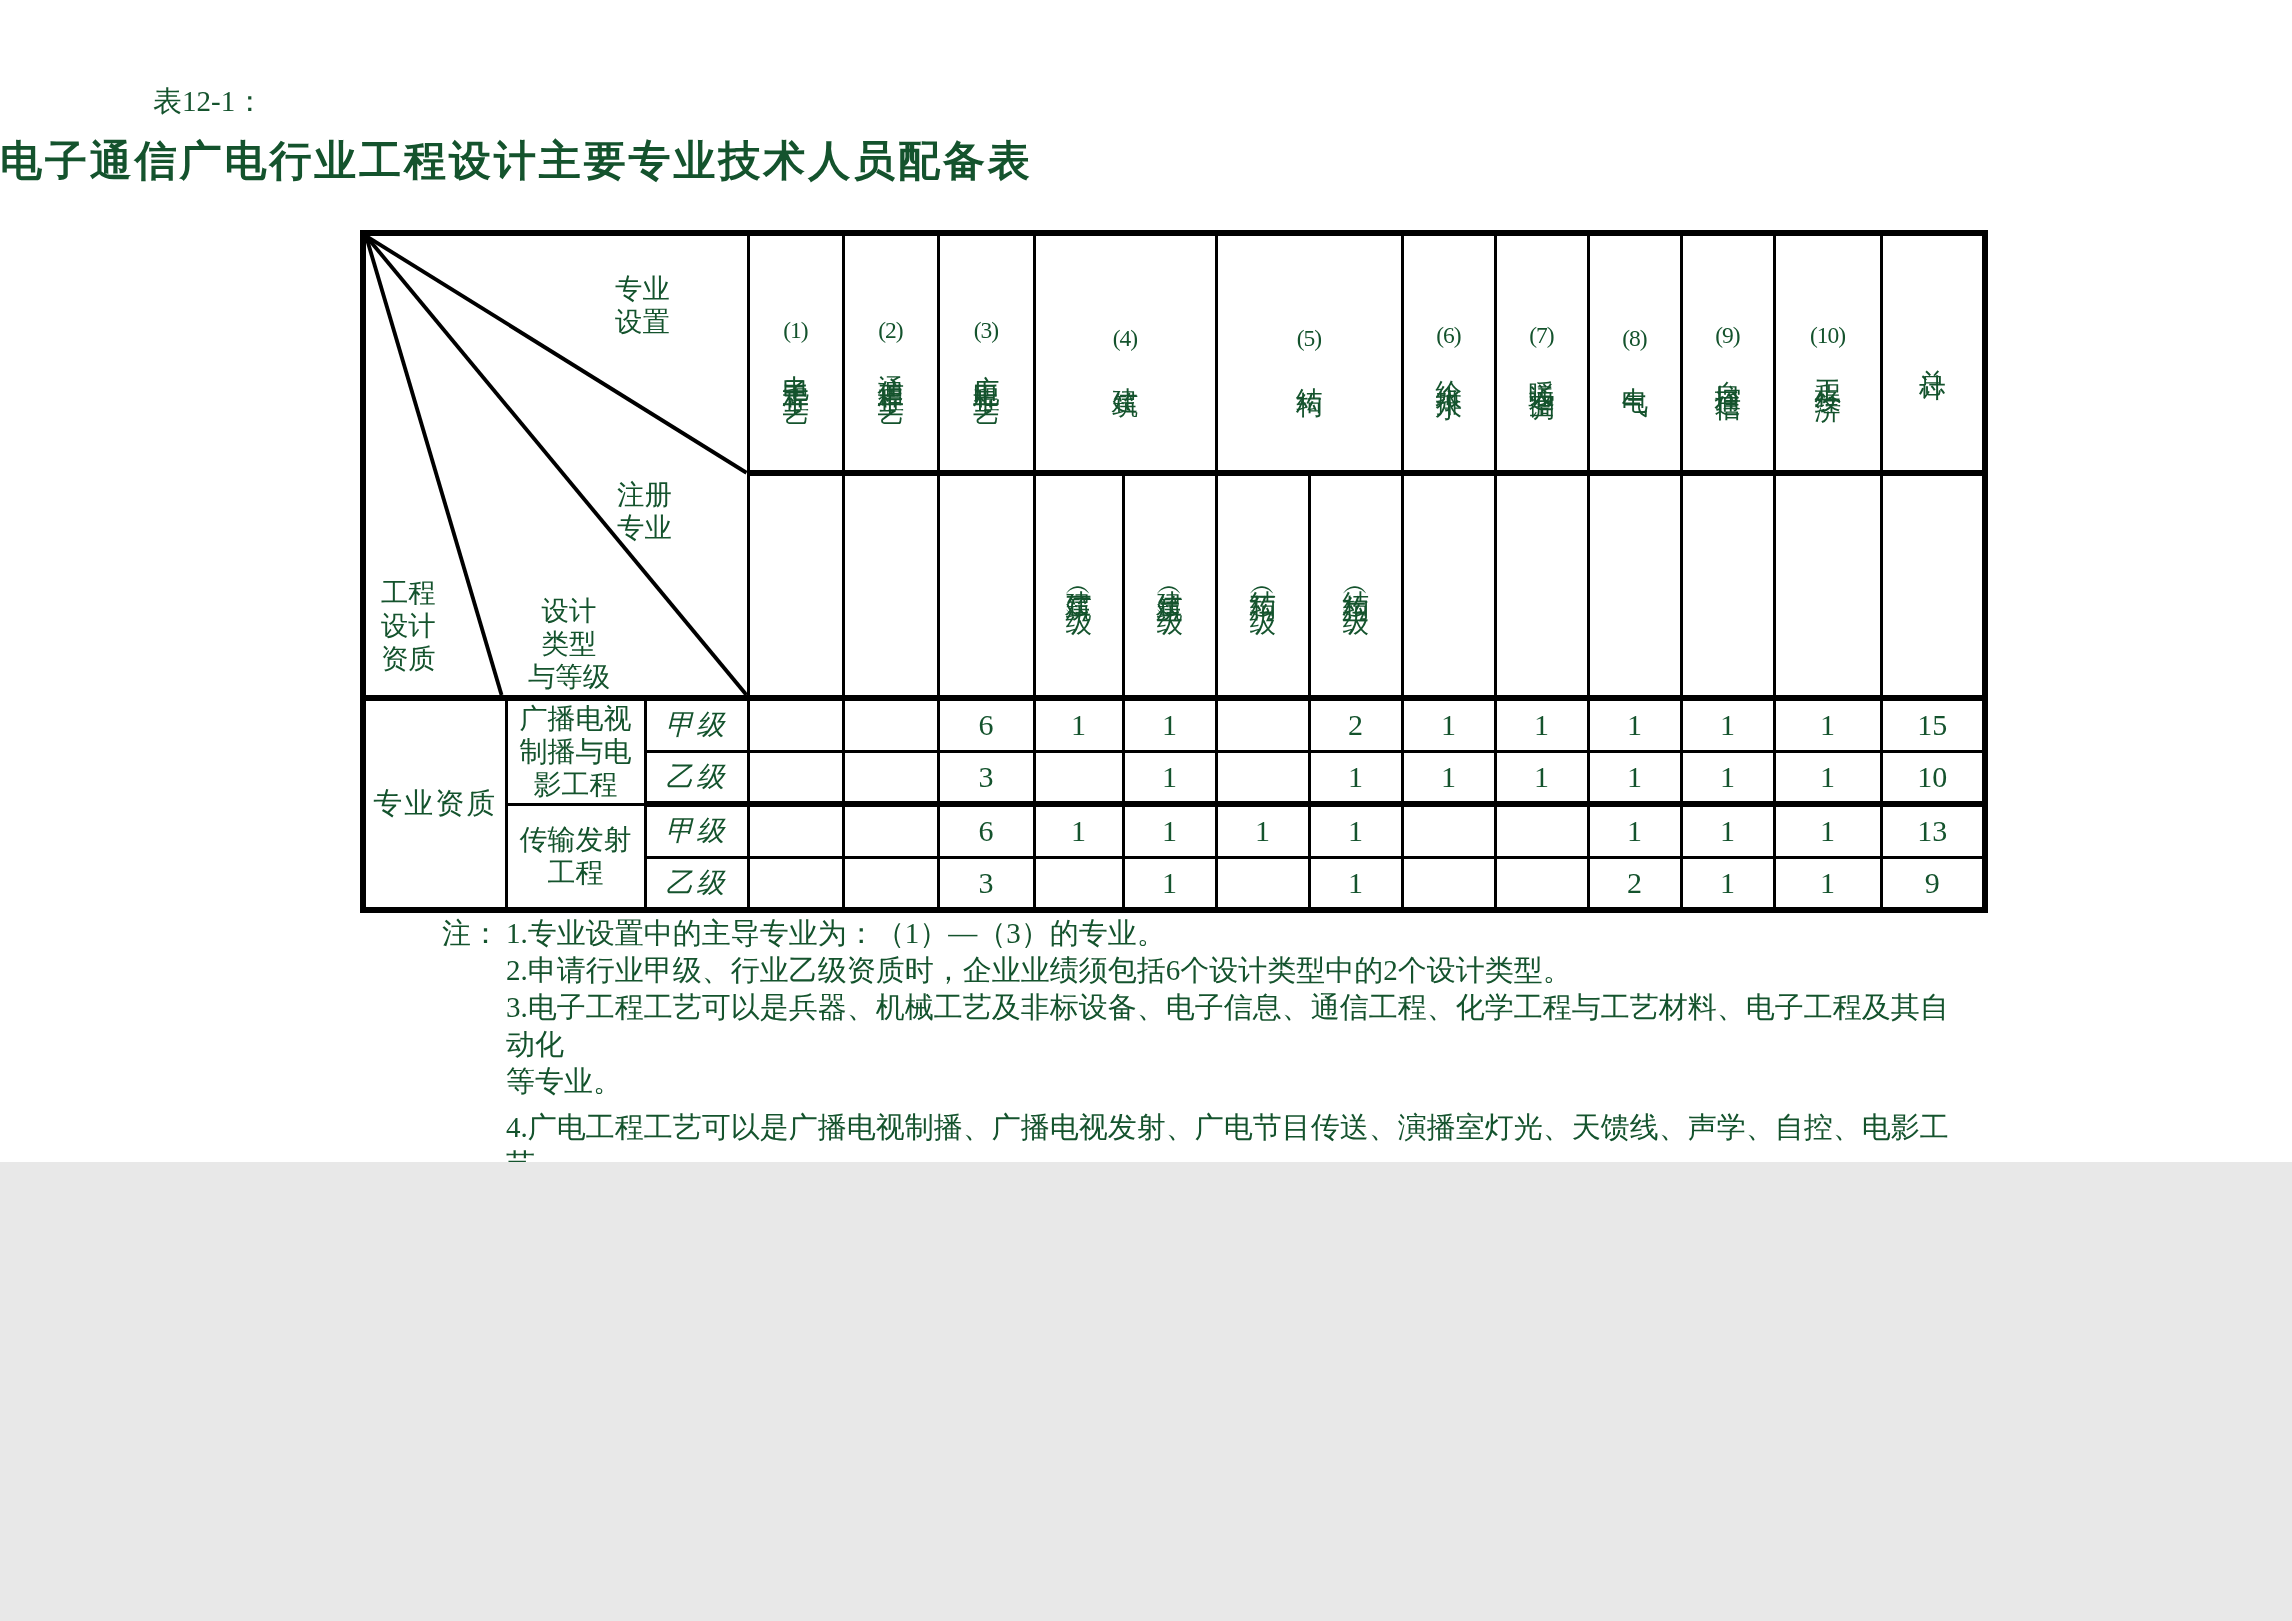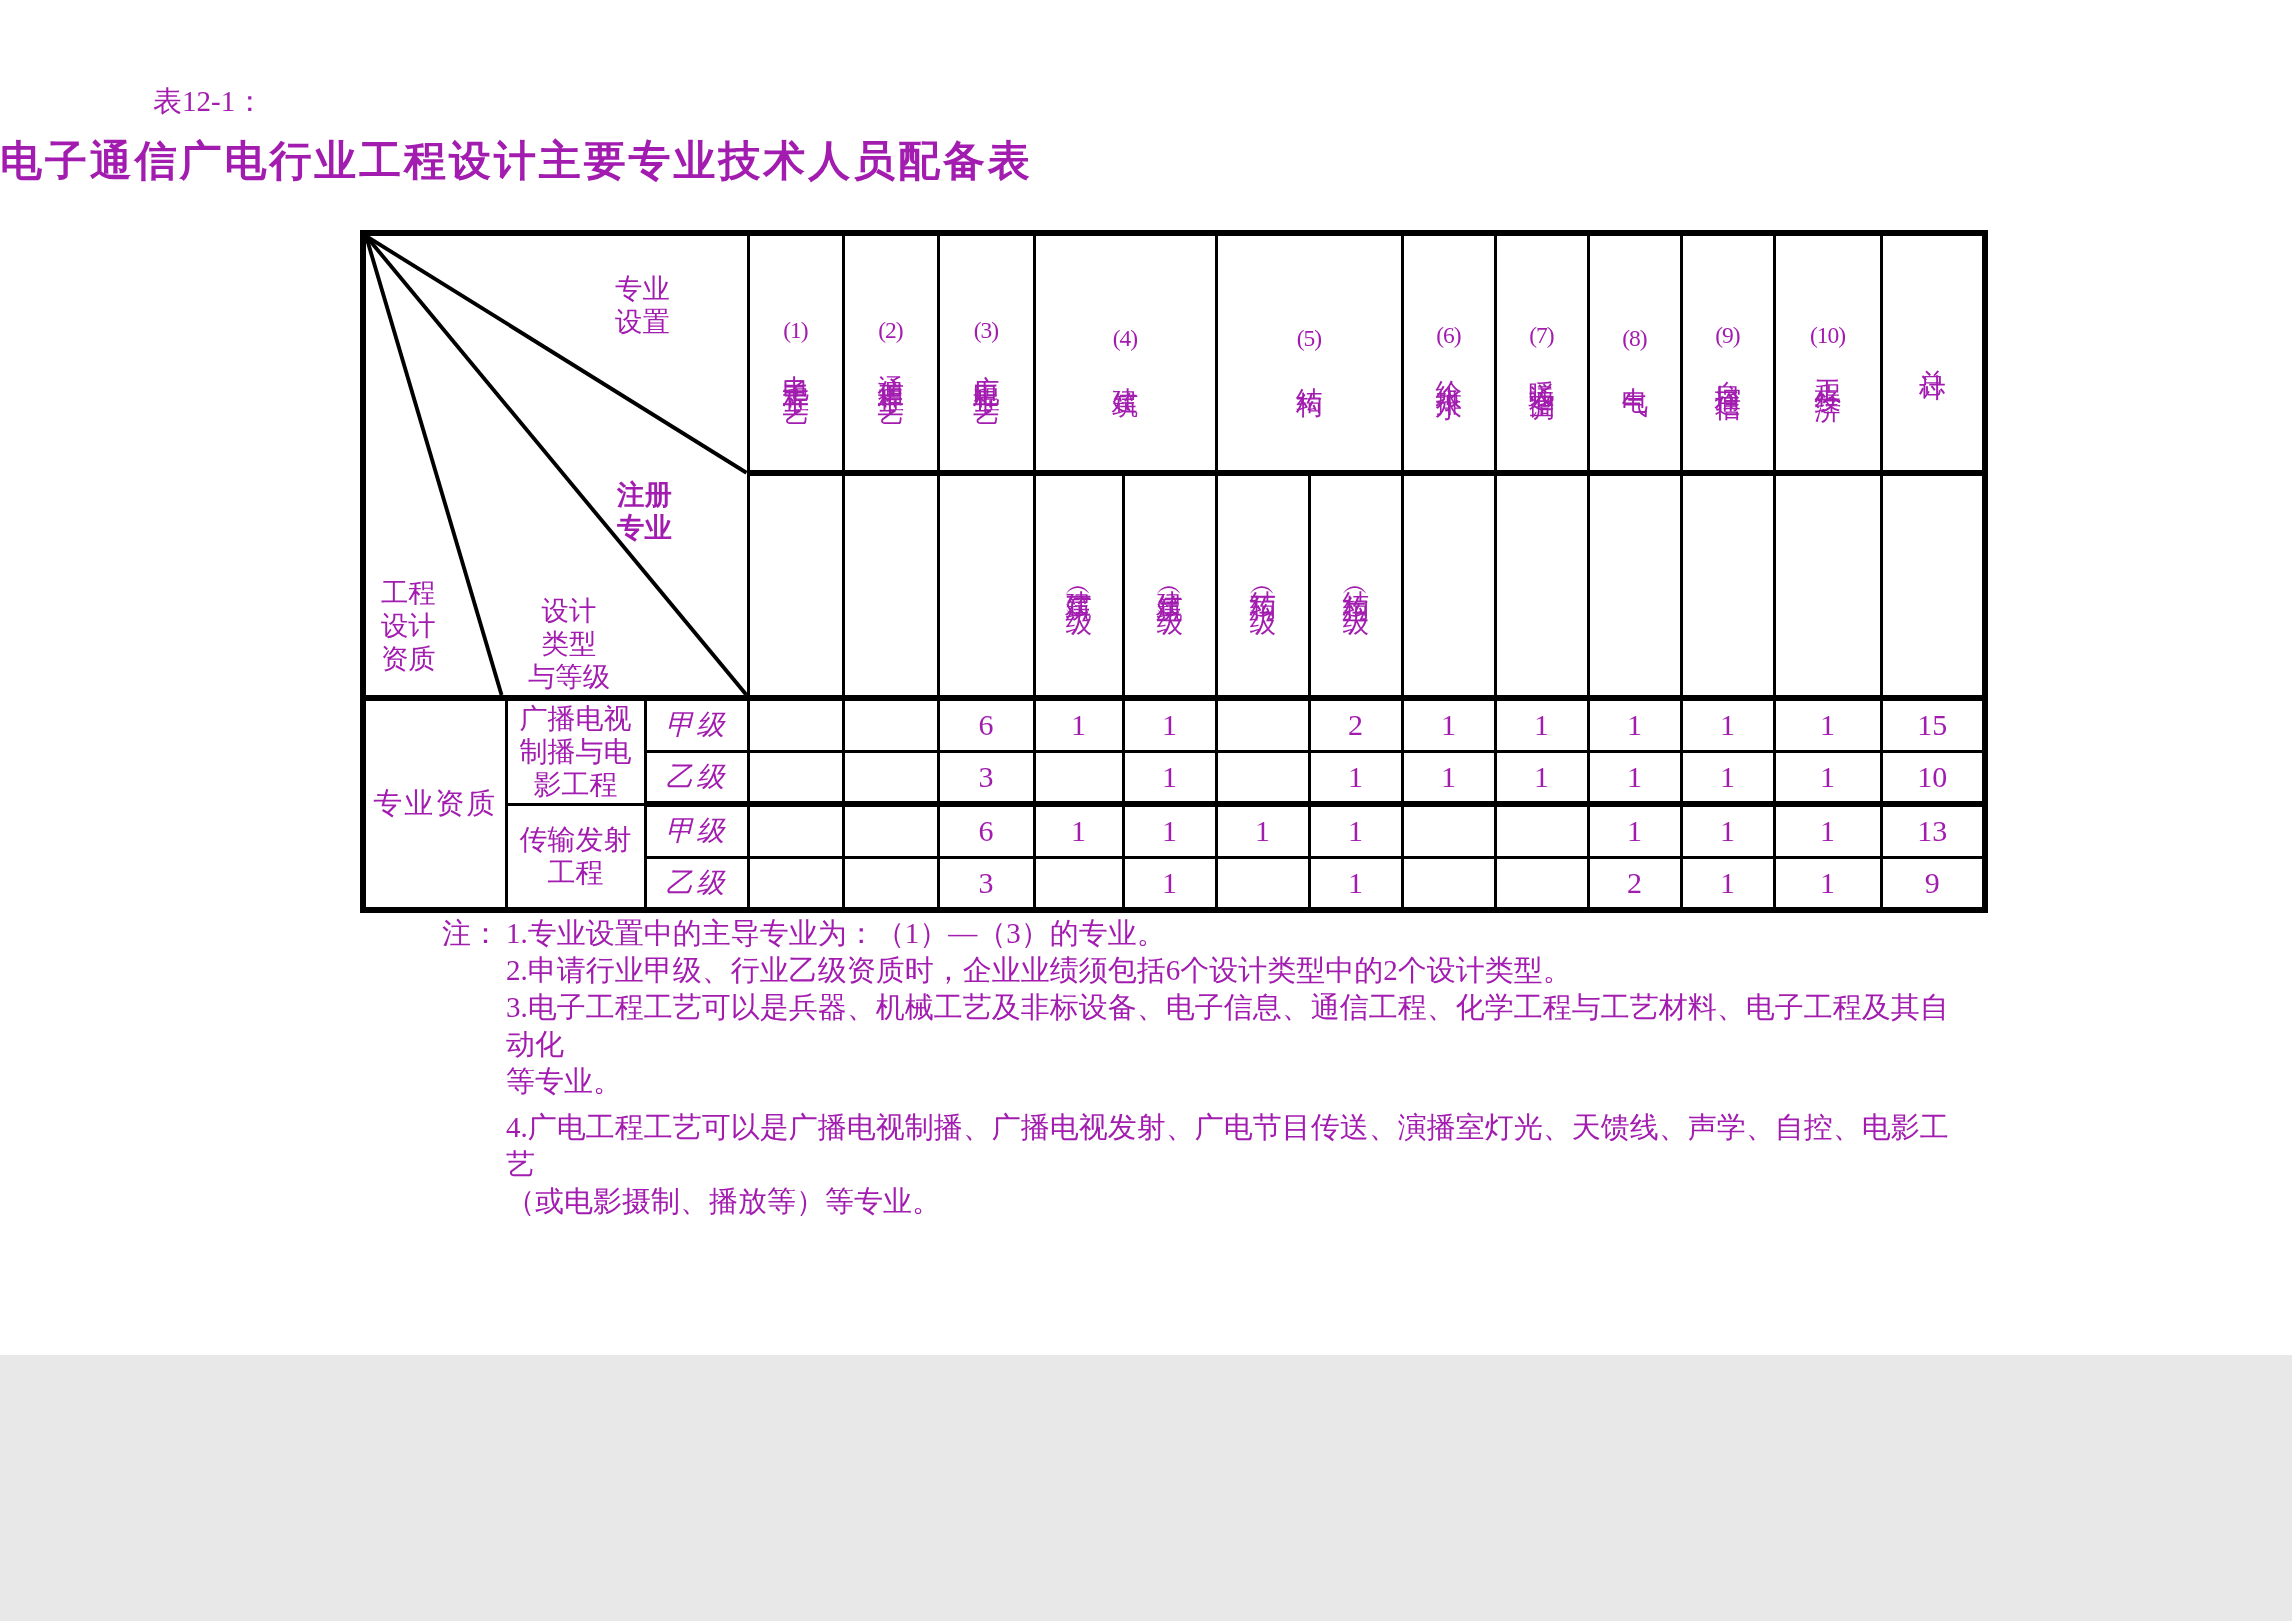--- a/index.html
+++ b/index.html
@@ -1,17 +1,17 @@
 <!DOCTYPE html>
 <html><head>
 <meta charset="utf-8">
 <style>
   html,body{margin:0;padding:0;background:#e8e8e8;}
-  .page{position:relative;width:2293px;height:1355px;background:#ffffff;
-        font-family:"Liberation Serif","DejaVu Serif",serif;color:#a21caf;overflow:hidden;}
+  .page{position:relative;width:2293px;height:1162px;background:#ffffff;
+        font-family:"Liberation Serif","DejaVu Serif",serif;color:#14532d;overflow:hidden;}
 
   .doc-label{position:absolute;left:153px;top:82px;font-size:29px;}
   .doc-title{position:absolute;left:0;right:0;top:133px;text-align:left;
              font-size:42px;font-weight:700;letter-spacing:2.9px;
              font-family:"Liberation Sans","DejaVu Sans",sans-serif;}
 
   table.staff{position:absolute;left:360px;top:230px;border-collapse:collapse;
               table-layout:fixed;width:1623px;padding-left:28px;}
   table.staff{border:6.9px solid #000;}
   table.staff td{border:3.9px solid #000;padding:0;vertical-align:middle;text-align:center;}
@@ -21,21 +21,21 @@
 
   tr.r1{height:240px;}
   tr.r2{height:225px;}
   tr.dr{height:53px;}
 
   
   td.corner{position:relative;padding:0;}
   td.corner svg{position:absolute;left:0;top:0;width:100%;height:100%;display:block;}
   .cl{position:absolute;white-space:pre-line;font-size:27.4px;line-height:33px;text-align:center;}
   .cl-setup{left:241px;top:37px;width:71px;}
-  .cl-reg{left:243px;top:243px;width:71px;font-weight:bold;}
+  .cl-reg{left:243px;top:243px;width:71px;}
   .cl-type{left:149px;top:359px;width:108px;}
   .cl-qual{left:9.8px;top:341px;width:65px;}
 
   
   td.h1{vertical-align:top;padding-top:6.9px;}
   td.h1 .no{display:block;font-size:23.5px;line-height:25.5px;margin-bottom:10.8px;letter-spacing:-1px;}
   .vt{display:inline-block;writing-mode:vertical-rl;text-orientation:mixed;
       font-size:26.5px;letter-spacing:4.9px;line-height:1;}
   td.total-h{vertical-align:middle;}
   td.h2{vertical-align:top;padding-top:7.8px;}

